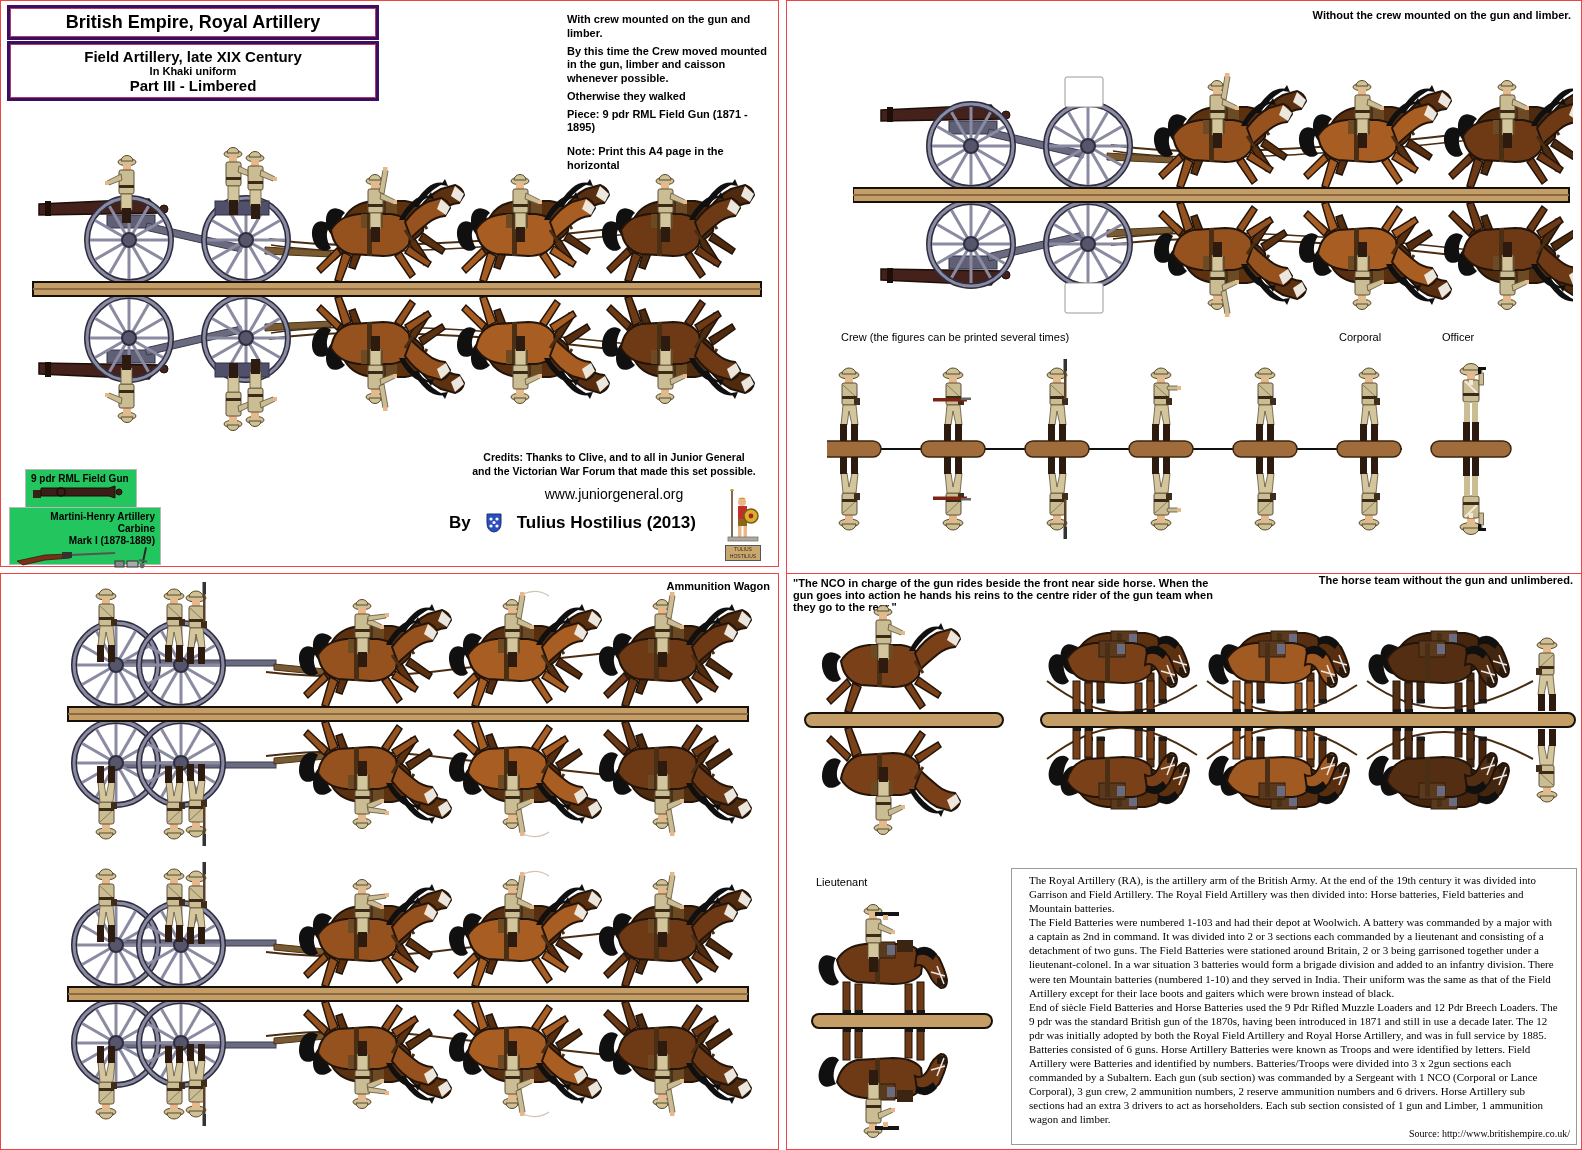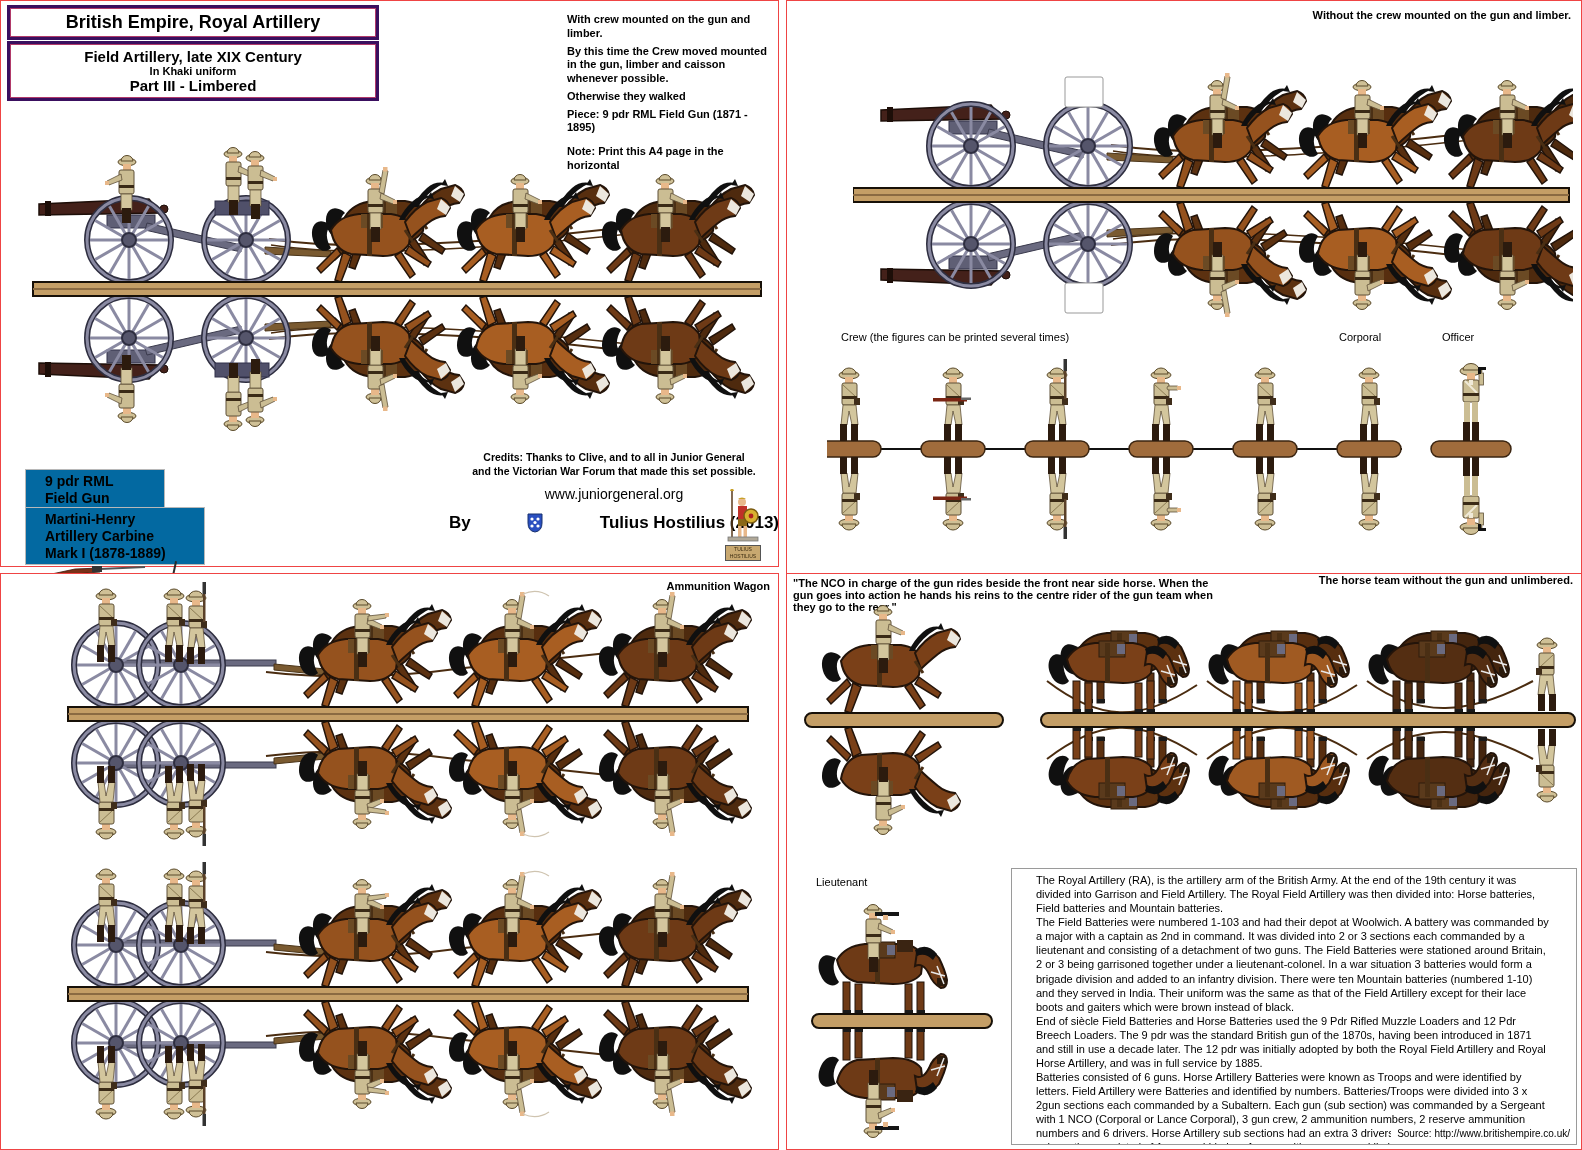--- a/index.html
+++ b/index.html
@@ -14,27 +14,27 @@
   .titlebox{border:3px solid #3a0f5f;background:#fff;}
   .titlebox .inner{border:1px solid #b13a6a;padding:3px 6px;text-align:center;}
   .t1{font-size:18px;font-weight:bold;}
   .t2{font-size:15px;font-weight:bold;}
   .t3{font-size:11px;font-weight:bold;}
   .lbl{font-size:11px;font-weight:bold;}
   .lbl-n{font-size:11px;}
   .notes{font-size:11px;font-weight:bold;line-height:1.25;}
   .notes div{margin-bottom:4px;}
   .notes .gap{margin-top:10px;}
-  .smallbox{border:1px solid #b8b8b8;background:#0369a1;padding:3px 19px;font-size:14px;font-weight:bold;line-height:1.2;}
+  .smallbox{border:1px solid #b8b8b8;background:#22c55e;padding:3px 5px;font-size:10px;font-weight:bold;line-height:1.2;}
   .credits{text-align:center;font-size:10.5px;font-weight:bold;line-height:1.3;}
   .website{font-size:14px;font-weight:normal;margin-top:7px;}
-  .byline{display:flex;align-items:center;justify-content:space-between;gap:14px;margin-top:10px;
+  .byline{display:flex;align-items:center;justify-content:flex-start;gap:14px;margin-top:10px;
           font-size:17px;font-weight:bold;}
-  .histbox{border:1px solid #9a9a9a;padding:4px 24px;font-size:11px;line-height:1.28;
-           box-sizing:border-box;overflow:hidden;}
+  .histbox{border:1px solid #9a9a9a;padding:4px 17px;font-size:11px;line-height:1.28;
+           box-sizing:border-box;overflow:hidden;font-family:Liberation Serif, serif;}
   .histbox .para{margin:0;}
   .source{position:absolute;right:6px;bottom:3px;font-size:10px;background:#fff;padding-left:6px;}
   svg{display:block;}
 </style>
 </head>
 <body>
 
 <svg width="0" height="0" style="position:absolute" aria-hidden="true">
 <defs>
   <g id="wheel-lg">
@@ -313,21 +313,21 @@
 
   <div class="abs smallbox" style="left:24px;top:468px;width:100px;height:32px;">
     <div>9 pdr RML Field Gun</div>
     <svg width="96" height="16" viewBox="0 0 96 16">
       <rect x="2" y="5" width="8" height="8" fill="#3a1f16"></rect>
       <polygon points="10,3 78,3 84,1 84,13 78,11 10,11" fill="#3a1f16" stroke="#1c0e08"></polygon>
       <circle cx="88" cy="7" r="3" fill="#3a1f16" stroke="#1c0e08"></circle>
       <circle cx="30" cy="7" r="4" fill="none" stroke="#1c0e08" stroke-width="1.5"></circle>
     </svg>
   </div>
-  <div class="abs smallbox" style="left:24px;top:506px;width:140px;height:50px;">
+  <div class="abs smallbox" style="left:8px;top:506px;width:140px;height:50px;text-align:right;">
     <div>Martini-Henry Artillery Carbine</div>
     <div>Mark I (1878-1889)</div>
     <svg width="136" height="24" viewBox="0 0 136 24">
       <polygon points="2,14 30,8 55,7 55,11 30,13 8,18" fill="#7a3018" stroke="#3c170a" stroke-width="0.8"></polygon>
       <line x1="55" y1="8" x2="100" y2="6" stroke="#555" stroke-width="2"></line>
       <rect x="47" y="5" width="10" height="6" fill="#333"></rect>
       <rect x="100" y="14" width="9" height="6" fill="#888" stroke="#333"></rect>
       <rect x="112" y="14" width="11" height="6" fill="#aaa" stroke="#333"></rect>
       <g transform="rotate(12 129 10)">
         <line x1="129" y1="0" x2="129" y2="16" stroke="#2a2a2a" stroke-width="2"></line>

